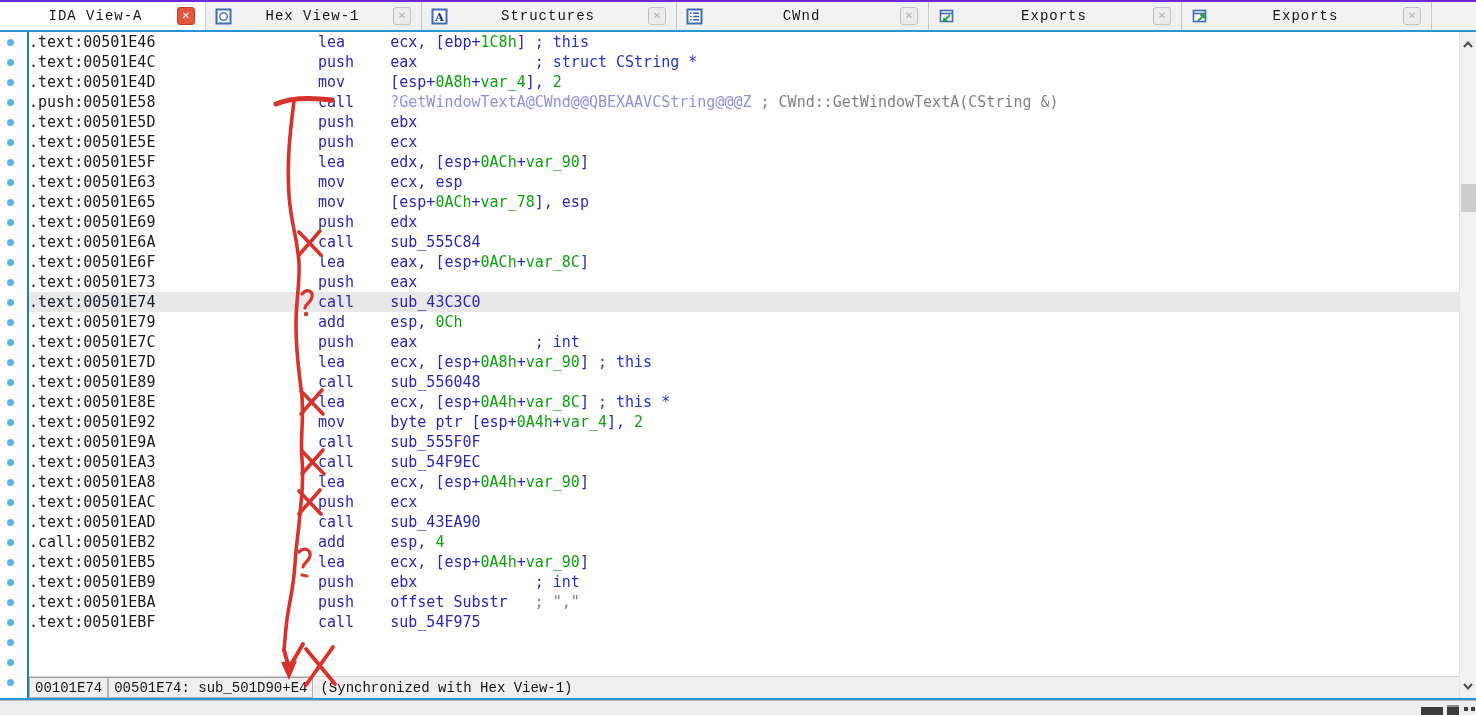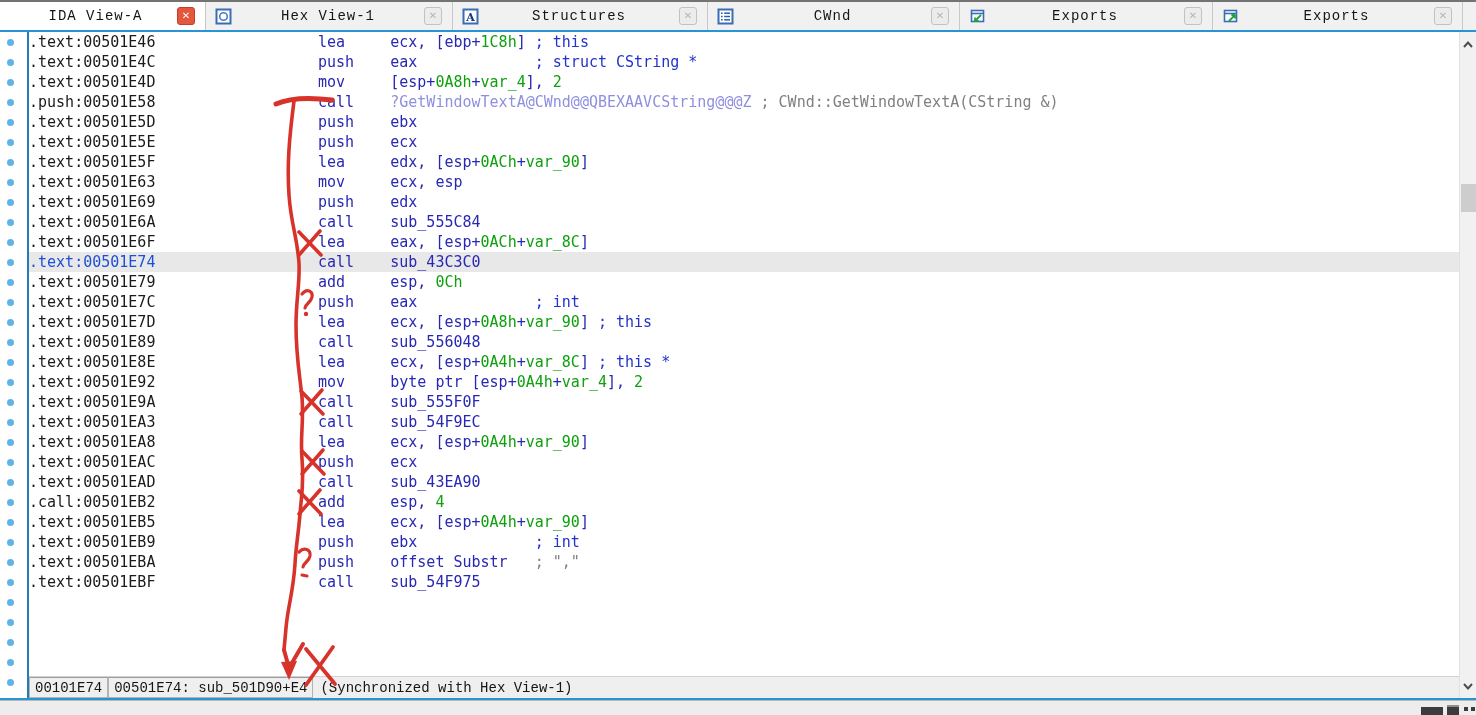--- a/index.html
+++ b/index.html
@@ -3,30 +3,30 @@
 <meta charset="utf-8">
 <style>
   html,body{margin:0;padding:0}
   body{
     width:1476px;height:715px;position:relative;overflow:hidden;
     background:#fff;font-family:"DejaVu Sans Mono",monospace;
   }
   
   .tabbar{
     position:absolute;top:0;left:0;width:1476px;height:30px;
-    background:#f1f1f1;display:flex;box-sizing:border-box;border-top:2px solid #737373;
+    background:#f1f1f1;display:flex;box-sizing:border-box;border-top:2px solid #6d28d9;
   }
   .tab{
     position:relative;height:28px;display:flex;align-items:center;box-sizing:border-box;
     border-right:1px solid #c9c9c9;background:#f1f1f1;
     font-family:"Liberation Mono",monospace;font-size:14px;color:#151515;cursor:default;
   }
   .tab.active{background:#ffffff}
   .tab:nth-child(1){width:206px}
-  .tab:nth-child(2){width:247px}
+  .tab:nth-child(2){width:216px}
   .tab:nth-child(3){width:255px}
   .tab:nth-child(4){width:252px}
   .tab:nth-child(5){width:253px}
   .tab:nth-child(6){width:250px}
   .tab .lbl{flex:1;text-align:center;letter-spacing:1px;white-space:nowrap;overflow:hidden}
   .tab.noicon .lbl{padding-left:14px}
   .ticon{width:17px;height:17px;margin-left:9px;flex:0 0 auto;display:inline-block}
   .closebox{
     width:16px;height:16px;margin-right:10px;border-radius:3px;flex:0 0 auto;
     display:flex;align-items:center;justify-content:center;
@@ -43,21 +43,21 @@
     border-right:2px solid var(--gutter-line,#1f7fae);box-sizing:content-box;
   }
   .gdot{position:absolute;left:7px;width:7px;height:7px;border-radius:50%;background:var(--gutter-dot,#5fb3e6)}
   
   .code{
     position:absolute;top:32px;left:29px;width:1430px;height:644px;background:#fff;overflow:hidden;
   }
   .row{height:20px;line-height:20px;white-space:pre;font-size:15px;}
   .row.hl{background:var(--highlight-bg,#e8e8e8)}
   .addr{color:var(--address-black,#1a1a1a);display:inline-block;width:289px}
-  .row.hl .addr{color:#1d4ed8}
+  .row.hl .addr{color:#0f172a}
   .sk{color:var(--code-blue,#2828b4)}
   .sb{color:var(--comment-blue,#2233cc)}
   .sn{color:var(--number-green,#0ea10e)}
   .sd{color:var(--demangled-violet,#8f8fe0)}
   .sg{color:var(--comment-gray,#808080)}
   
   .statusbar{
     position:absolute;top:676px;left:29px;width:1430px;height:22px;box-sizing:border-box;
     background:#efefef;border-top:1px solid #d2d2d2;display:flex;align-items:stretch;
     font-family:"Liberation Mono",monospace;font-size:14px;color:#151515;
@@ -187,23 +187,25 @@
 
 <div class="code" id="code">
     <div class="row"><span class="addr">.text:00501E46</span><span class="sk">lea     </span><span class="sk">ecx, [ebp+</span><span class="sn">1C8h</span><span class="sk">]</span><span class="sb"> ; this</span></div>
     <div class="row"><span class="addr">.text:00501E4C</span><span class="sk">push    </span><span class="sk">eax            </span><span class="sb"> ; struct CString *</span></div>
     <div class="row"><span class="addr">.text:00501E4D</span><span class="sk">mov     </span><span class="sk">[esp+</span><span class="sn">0A8h</span><span class="sk">+</span><span class="sn">var_4</span><span class="sk">], </span><span class="sn">2</span></div>
     <div class="row"><span class="addr">.push:00501E58</span><span class="sk">call    </span><span class="sd">?GetWindowTextA@CWnd@@QBEXAAVCString@@@Z</span><span class="sg"> ; CWnd::GetWindowTextA(CString &amp;)</span></div>
     <div class="row"><span class="addr">.text:00501E5D</span><span class="sk">push    </span><span class="sk">ebx</span></div>
     <div class="row"><span class="addr">.text:00501E5E</span><span class="sk">push    </span><span class="sk">ecx</span></div>
     <div class="row"><span class="addr">.text:00501E5F</span><span class="sk">lea     </span><span class="sk">edx, [esp+</span><span class="sn">0ACh</span><span class="sk">+</span><span class="sn">var_90</span><span class="sk">]</span></div>
     <div class="row"><span class="addr">.text:00501E63</span><span class="sk">mov     </span><span class="sk">ecx, esp</span></div>
+    <div class="row"><span class="addr">.text:00501E65</span><span class="sk">mov     </span><span class="sk">[esp+</span><span class="sn">0ACh</span><span class="sk">+</span><span class="sn">var_78</span><span class="sk">], esp</span></div>
     <div class="row"><span class="addr">.text:00501E69</span><span class="sk">push    </span><span class="sk">edx</span></div>
     <div class="row"><span class="addr">.text:00501E6A</span><span class="sk">call    </span><span class="sk">sub_555C84</span></div>
     <div class="row"><span class="addr">.text:00501E6F</span><span class="sk">lea     </span><span class="sk">eax, [esp+</span><span class="sn">0ACh</span><span class="sk">+</span><span class="sn">var_8C</span><span class="sk">]</span></div>
+    <div class="row"><span class="addr">.text:00501E73</span><span class="sk">push    </span><span class="sk">eax</span></div>
     <div class="row hl"><span class="addr">.text:00501E74</span><span class="sk">call    </span><span class="sk">sub_43C3C0</span></div>
     <div class="row"><span class="addr">.text:00501E79</span><span class="sk">add     </span><span class="sk">esp, </span><span class="sn">0Ch</span></div>
     <div class="row"><span class="addr">.text:00501E7C</span><span class="sk">push    </span><span class="sk">eax            </span><span class="sb"> ; int</span></div>
     <div class="row"><span class="addr">.text:00501E7D</span><span class="sk">lea     </span><span class="sk">ecx, [esp+</span><span class="sn">0A8h</span><span class="sk">+</span><span class="sn">var_90</span><span class="sk">]</span><span class="sb"> ; this</span></div>
     <div class="row"><span class="addr">.text:00501E89</span><span class="sk">call    </span><span class="sk">sub_556048</span></div>
     <div class="row"><span class="addr">.text:00501E8E</span><span class="sk">lea     </span><span class="sk">ecx, [esp+</span><span class="sn">0A4h</span><span class="sk">+</span><span class="sn">var_8C</span><span class="sk">]</span><span class="sb"> ; this *</span></div>
     <div class="row"><span class="addr">.text:00501E92</span><span class="sk">mov     </span><span class="sk">byte ptr [esp+</span><span class="sn">0A4h</span><span class="sk">+</span><span class="sn">var_4</span><span class="sk">], </span><span class="sn">2</span></div>
     <div class="row"><span class="addr">.text:00501E9A</span><span class="sk">call    </span><span class="sk">sub_555F0F</span></div>
     <div class="row"><span class="addr">.text:00501EA3</span><span class="sk">call    </span><span class="sk">sub_54F9EC</span></div>
     <div class="row"><span class="addr">.text:00501EA8</span><span class="sk">lea     </span><span class="sk">ecx, [esp+</span><span class="sn">0A4h</span><span class="sk">+</span><span class="sn">var_90</span><span class="sk">]</span></div>

